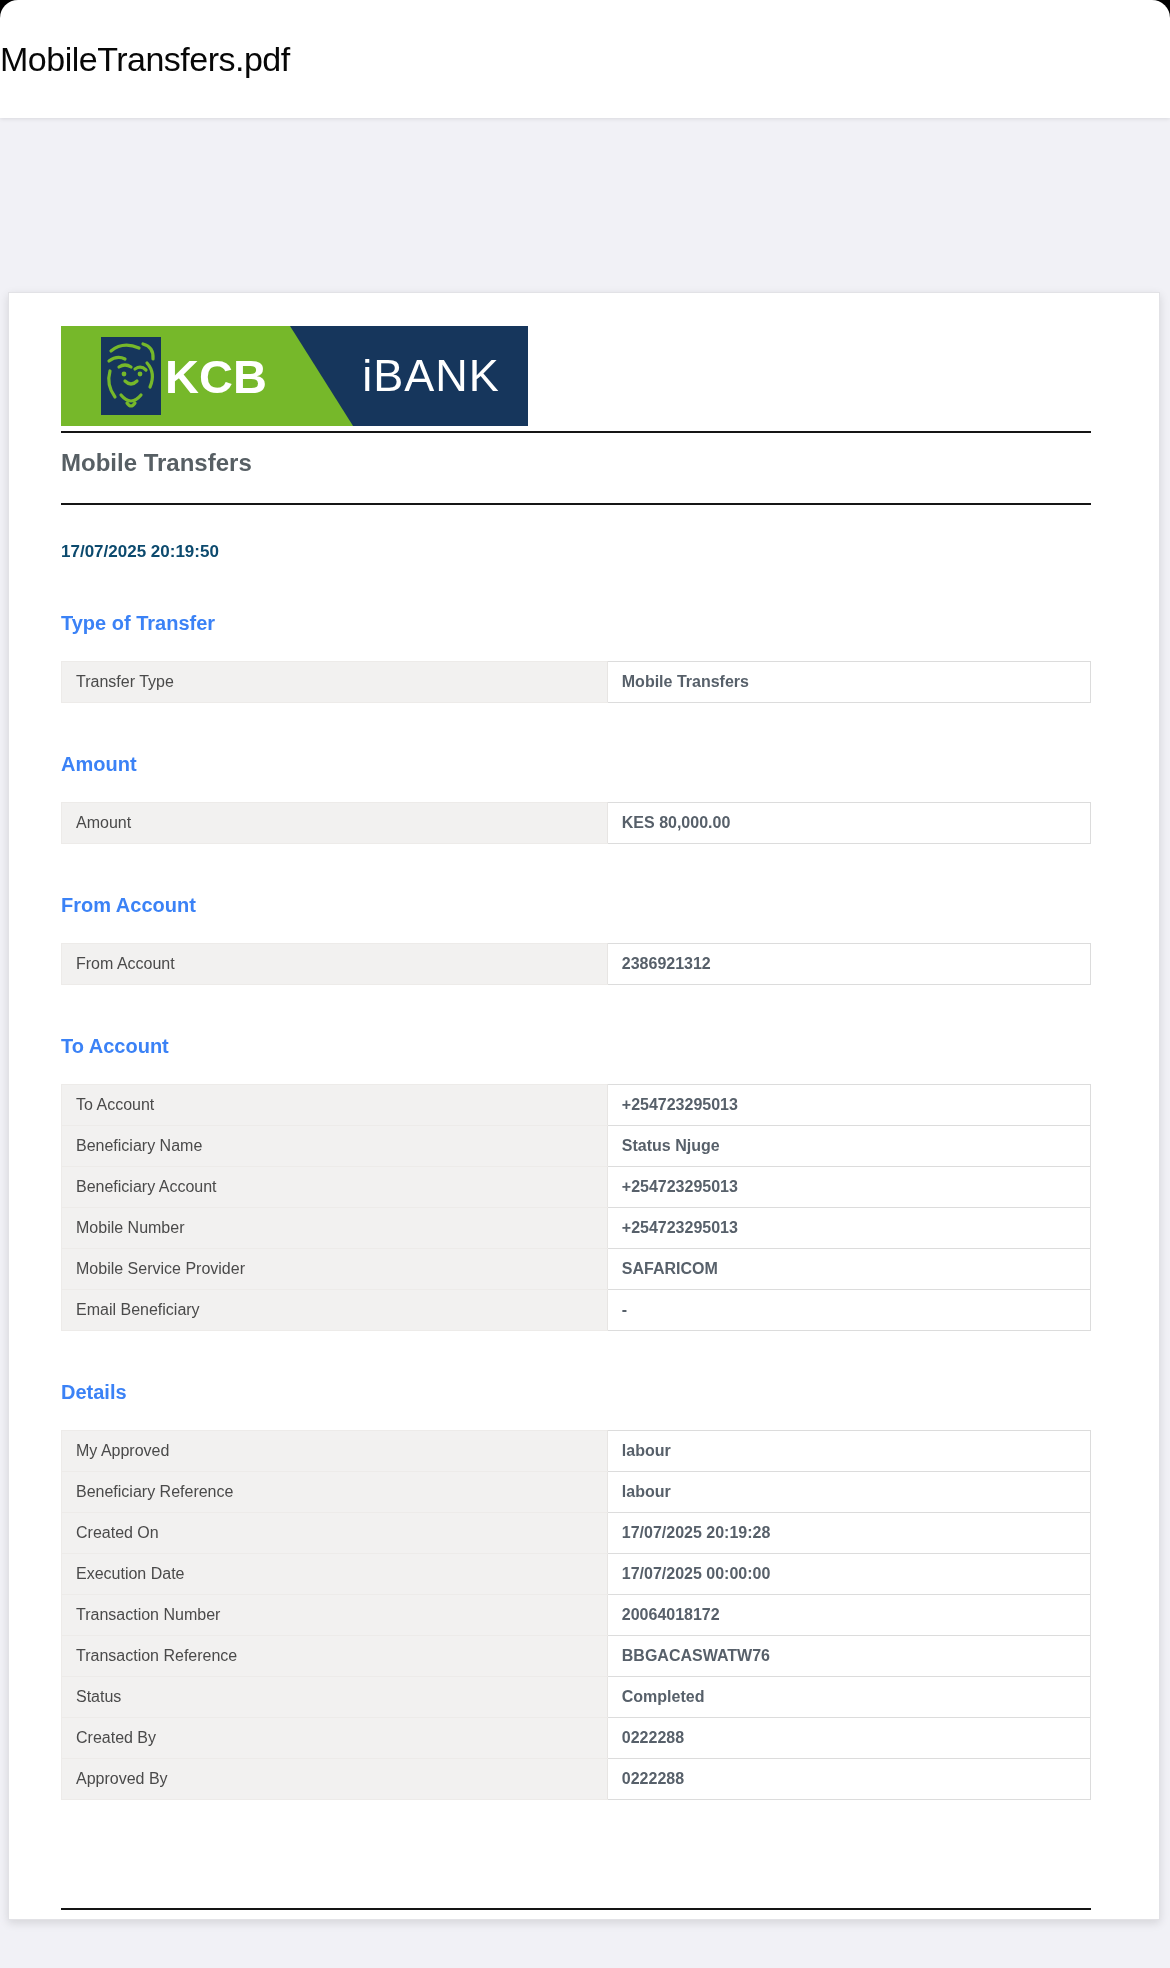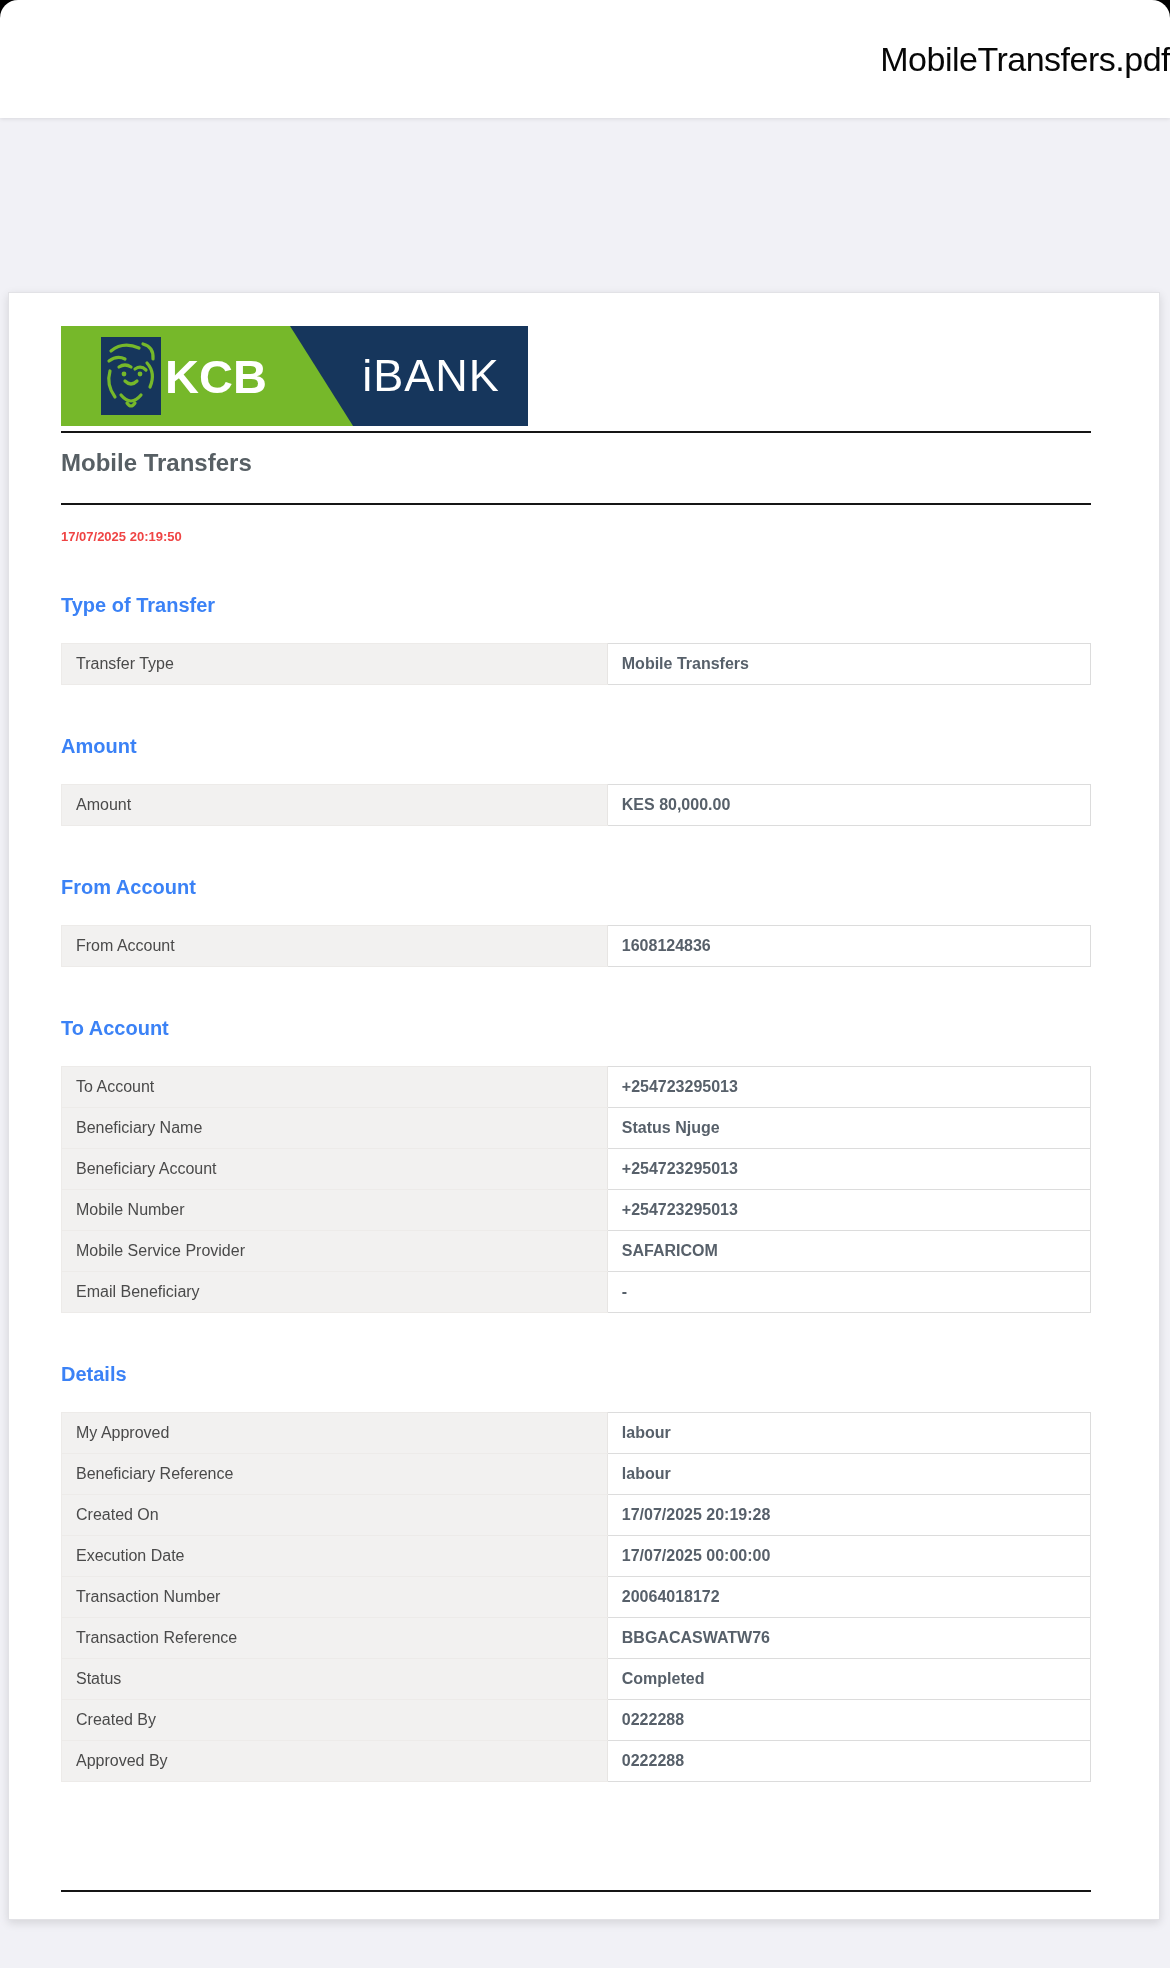--- a/index.html
+++ b/index.html
@@ -8,21 +8,21 @@
     background:#000;
     font-family:"Liberation Sans","DejaVu Sans",sans-serif;
     overflow:hidden;
   }
   .screen { width:1170px; height:1968px; display:flex; flex-direction:column; }
 
   
   .titlebar {
     height:118px; background:#ffffff;
     border-radius:18px 18px 0 0;
-    display:flex; align-items:center; justify-content:flex-end;
+    display:flex; align-items:center; justify-content:flex-start;
     box-shadow:0 1px 4px rgba(0,0,0,0.10);
     position:relative; z-index:2;
   }
   .titlebar .title {
     font-size:34px; color:#070707; letter-spacing:-0.5px;
   }
   .viewer-body {
     flex:1; background:#f1f1f6; position:relative; z-index:1; overflow:hidden;padding-left:18px;
   }
 
@@ -52,21 +52,21 @@
     clip-path:polygon(0 0, 100% 0, 100% 100%, 26.5% 100%);
     display:flex; align-items:center; justify-content:center;
   }
   .logo-ibank { color:#ffffff; font-size:45px; letter-spacing:1px; padding-left:44px; }
 
   
   .rule { border:none; border-top:2px solid #151515; margin:0; }
   .rule-1 { margin-top:5px; }
   .doc-title { margin:16px 0 0 0; font-size:24px; font-weight:bold; color:#575f64; }
   .rule-2 { margin-top:26px; }
-  .timestamp { margin-top:24px; font-size:13px; font-weight:bold; color:#ef4444; }
+  .timestamp { margin-top:37px; font-size:17px; font-weight:bold; color:#0c4a6e; }
 
   .section { margin-top:50px; }
   .section-heading { margin:0; font-size:20px; font-weight:bold; color:#3b82f6; }
 
   .kv-table {
     width:100%; border-collapse:collapse; margin-top:26px;
     font-size:16px; table-layout:fixed;
   }
   .kv-label {
     width:51%; background:#f2f1f0; color:#4a4a4a;
@@ -150,21 +150,21 @@
 </tbody>
     </table>
   </section>
 
   <section class="section">
     <h2 class="section-heading">From Account</h2>
     <table class="kv-table">
       <tbody>
   <tr>
     <td class="kv-label">From Account</td>
-    <td class="kv-value">1608124836</td>
+    <td class="kv-value">2386921312</td>
   </tr>
 </tbody>
     </table>
   </section>
 
   <section class="section">
     <h2 class="section-heading">To Account</h2>
     <table class="kv-table">
       <tbody>
   <tr>

